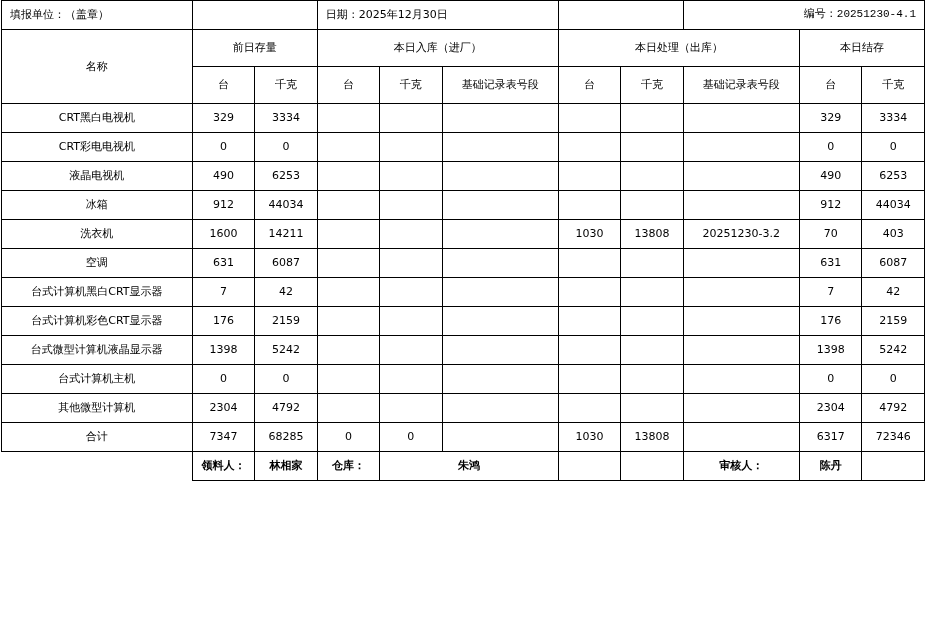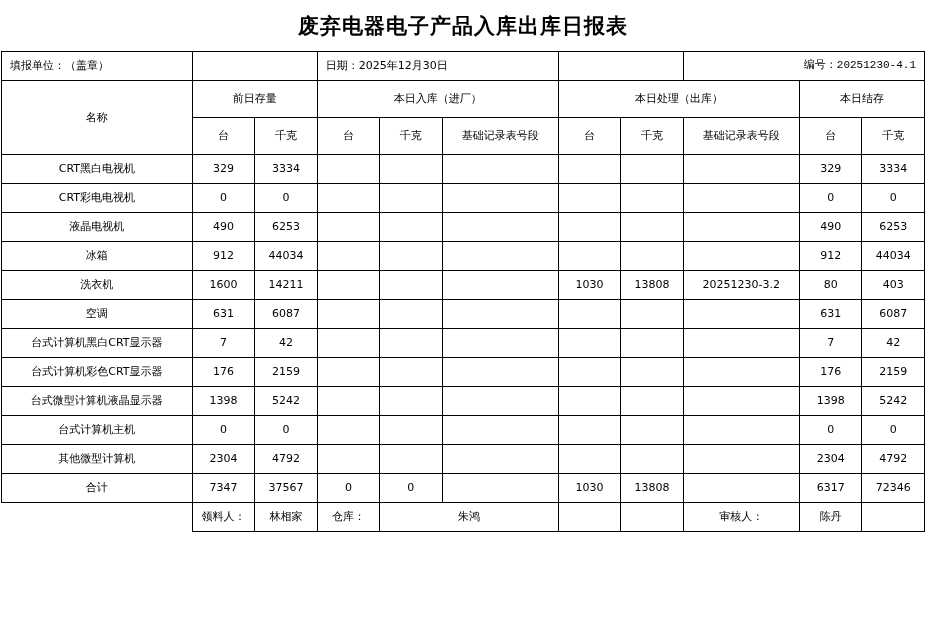--- a/index.html
+++ b/index.html
@@ -69,29 +69,29 @@
   }
   .rowname {
     font-size: 11px;
     margin-top: 33px;
   }
   .small-name {
     font-size: 10.5px;
   }
   .footer-row td {
     height: 34px;
+    font-weight: bold;
   }
   .wrap2 { line-height: 1.3; }
 </style>
 </head>
 <body>
 
 <div class="page">
 
-  <div class="title">废弃电器电子产品入库出库日报表</div>
 
   <table class="report">
     <colgroup>
       <col style="width:174px">
       <col style="width:57px">
       <col style="width:57px">
       <col style="width:57px">
       <col style="width:57px">
       <col style="width:106px">
       <col style="width:57px">
@@ -186,21 +186,21 @@
       <tr>
         <td class="rowname">洗衣机</td>
         <td>1600</td>
         <td>14211</td>
         <td></td>
         <td></td>
         <td></td>
         <td>1030</td>
         <td>13808</td>
         <td>20251230-3.2</td>
-        <td>80</td>
+        <td>70</td>
         <td>403</td>
       </tr>
       <tr>
         <td class="rowname">空调</td>
         <td>631</td>
         <td>6087</td>
         <td></td>
         <td></td>
         <td></td>
         <td></td>
@@ -270,21 +270,21 @@
         <td></td>
         <td></td>
         <td></td>
         <td></td>
         <td>2304</td>
         <td>4792</td>
       </tr>
       <tr>
         <td class="rowname">合计</td>
         <td>7347</td>
-        <td>37567</td>
+        <td>68285</td>
         <td>0</td>
         <td>0</td>
         <td></td>
         <td>1030</td>
         <td>13808</td>
         <td></td>
         <td>6317</td>
         <td>72346</td>
       </tr>
 

